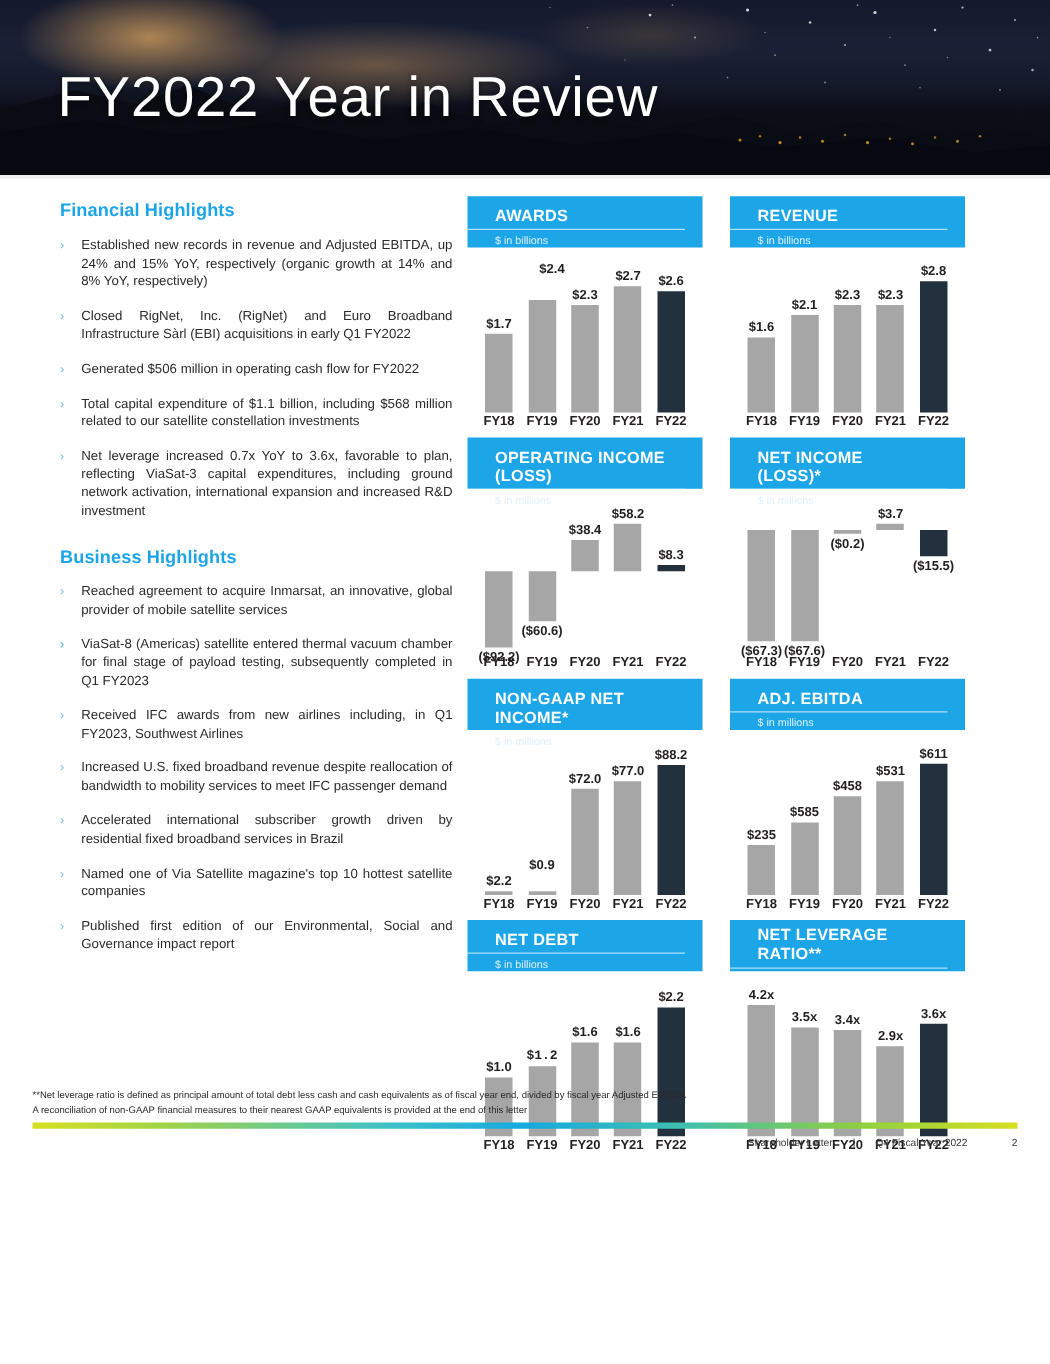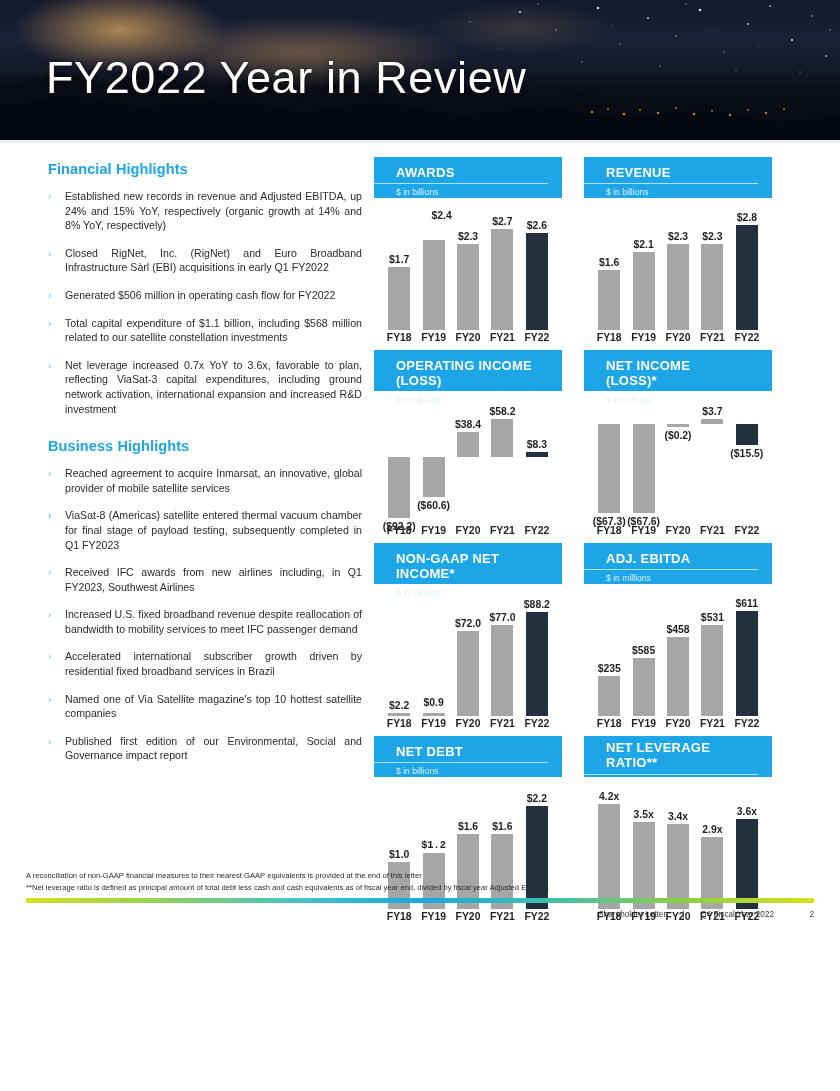--- a/index.html
+++ b/index.html
@@ -347,21 +347,21 @@
               <span class="ch-sub">$ in millions</span>
             </div>
             <div class="plot">
               <div class="bars">
                 <div class="bslot">
                   <div class="bar" style="height: 3px; bottom: 0px;"></div>
                   <div class="vlabel" style="bottom: 5px;">$2.2</div>
                 </div>
                 <div class="bslot">
                   <div class="bar" style="height: 3px; bottom: 0px;"></div>
-                  <div class="vlabel" style="bottom: 8px;">$0.9</div>
+                  <div class="vlabel" style="bottom: 18px;">$0.9</div>
                 </div>
                 <div class="bslot">
                   <div class="bar" style="height: 84.8842px; bottom: 0px;"></div>
                   <div class="vlabel" style="bottom: 86.8842px;">$72.0</div>
                 </div>
                 <div class="bslot">
                   <div class="bar" style="height: 90.7789px; bottom: 0px;"></div>
                   <div class="vlabel" style="bottom: 92.7789px;">$77.0</div>
                 </div>
                 <div class="bslot">
@@ -488,22 +488,22 @@
               <span>FY22</span>
             </div>
           </div>
         </div>
     </div>
 
   </div>
 
   <div class="footer">
     <div class="fnotes">
+      <div>**Net leverage ratio is defined as principal amount of total debt less cash and cash equivalents as of fiscal year end, divided by fiscal year Adjusted EBITDA</div>
       <div>A reconciliation of non-GAAP financial measures to their nearest GAAP equivalents is provided at the end of this letter</div>
-      <div>**Net leverage ratio is defined as principal amount of total debt less cash and cash equivalents as of fiscal year end, divided by fiscal year Adjusted EBITDA</div>
     </div>
     <div class="grad"></div>
     <div class="fmeta">
       <span>Shareholder Letter</span>
       <span>|</span>
       <span>Q4 Fiscal Year 2022</span>
       <span class="pg">2</span>
     </div>
   </div>
 </div>

